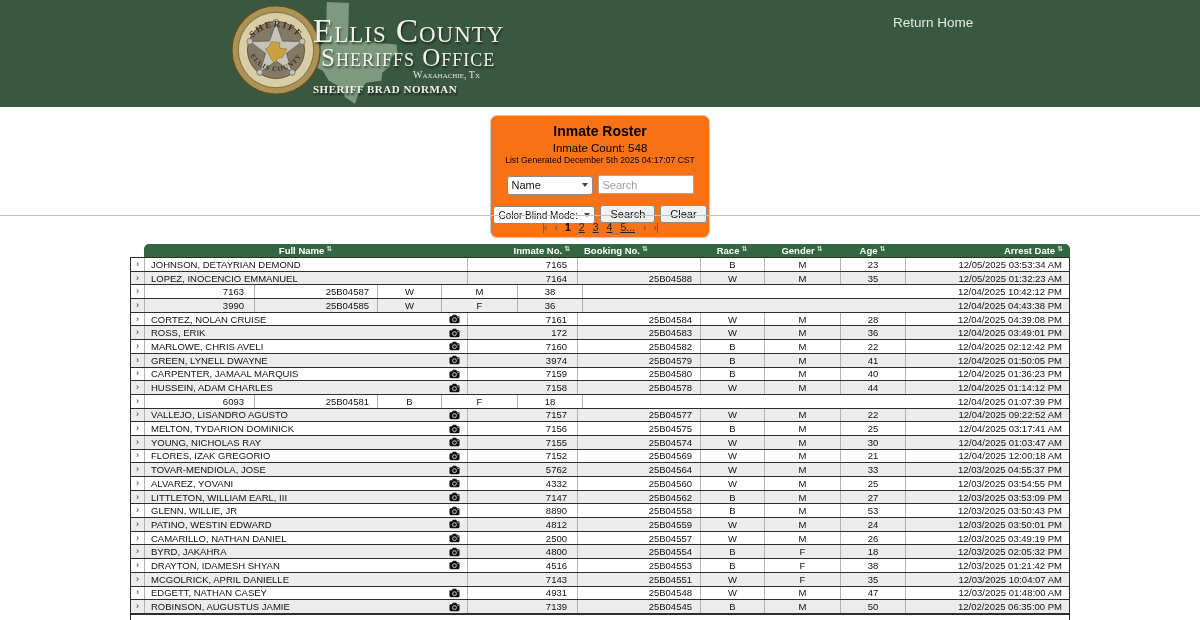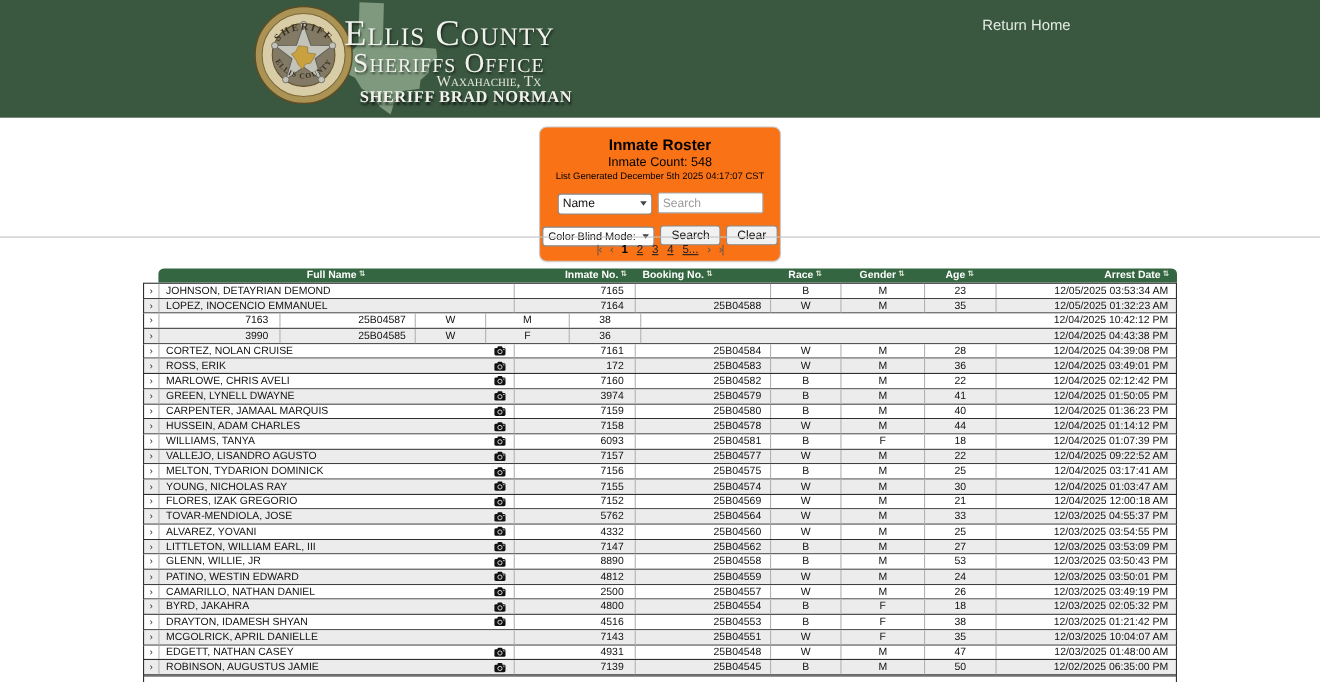--- a/index.html
+++ b/index.html
@@ -9,24 +9,24 @@
   
   .banner { position:absolute; left:0; top:0; width:1200px; height:107px; background:#3A5740; }
   .logo { position:absolute; left:228px; top:0; width:260px; height:107px; }
   .texas-bg { position:absolute; left:62px; top:0; width:116px; height:106px; }
   .badge { position:absolute; left:2px; top:4px; width:92px; height:92px; }
   .logo-text { position:absolute; left:85px; top:16px; width:185px; color:#f1f2ec; }
   .lt1 { font-family:"Liberation Serif", serif; font-variant:small-caps; font-size:33px;
          line-height:30px; letter-spacing:1px; text-shadow:1px 2px 2px rgba(0,0,0,.55); white-space:nowrap; }
   .lt2 { font-family:"Liberation Serif", serif; font-variant:small-caps; font-size:25px;
          line-height:24px; margin-left:8px; letter-spacing:1px; text-shadow:1px 2px 2px rgba(0,0,0,.55); white-space:nowrap; }
-  .lt3 { font-family:"Liberation Serif", serif; font-variant:small-caps; font-size:14px;
-         text-align:right; margin-right:6px; line-height:10px; color:#e4e7dd; white-space:nowrap; }
-  .lt4 { font-family:"Liberation Serif", serif; font-weight:bold; font-size:15px; line-height:18px;
-         margin-left:14px; letter-spacing:.5px; text-shadow:1px 2px 2px rgba(0,0,0,.65); white-space:nowrap; }
+  .lt3 { font-family:"Liberation Serif", serif; font-variant:small-caps; font-size:10px;
+         text-align:right; margin-right:18px; line-height:10px; color:#e4e7dd; white-space:nowrap; }
+  .lt4 { font-family:"Liberation Serif", serif; font-weight:bold; font-size:11px; line-height:18px;
+         letter-spacing:.5px; text-shadow:1px 2px 2px rgba(0,0,0,.65); white-space:nowrap; }
   .return-home { position:absolute; left:893px; top:15px; font-size:13.5px; color:#e3ece1;
          text-decoration:none; cursor:pointer; }
 
   
   .panel { position:absolute; left:50%; transform:translateX(-50%); top:115px; width:220px;
     background:#f97316; border:1px solid #c9c9c9; border-radius:7px; padding:7px 14px 13px;
     text-align:center; box-shadow:0 1px 2px rgba(0,0,0,.06); }
   .panel-title { font-size:14px; font-weight:bold; color:#000; }
   .panel-count { font-size:11.5px; margin-top:3px; }
   .panel-gen { font-size:8.6px; margin-top:1px; white-space:nowrap; }
@@ -379,31 +379,20 @@
     <div class="td c-race">W</div>
     <div class="td c-gender">M</div>
     <div class="td c-age">44</div>
     <div class="td c-arrest">12/04/2025 01:14:12 PM</div>
   </div>
 
   <div class="tr">
     <div class="td c-exp">
           <span class="chev">›</span>
         </div>
-    <div class="td c-name">
-      <span>WILLIAMS, TANYA</span>
-      <span class="cam">
-        <svg width="11" height="10" viewBox="0 0 12 10">
-          <rect x="0.5" y="2" width="11" height="7.5" rx="1.4" fill="#111"></rect>
-          <rect x="3.6" y="0.4" width="4.8" height="3" rx="1" fill="#111"></rect>
-          <circle cx="6" cy="5.7" r="2.1" fill="none" stroke="#e8e8e8" stroke-width="0.9"></circle>
-          <rect x="9.2" y="3" width="1.3" height="1" fill="#e8e8e8"></rect>
-        </svg>
-      </span>
-    </div>
     <div class="td c-inmate">6093</div>
     <div class="td c-booking">25B04581</div>
     <div class="td c-race">B</div>
     <div class="td c-gender">F</div>
     <div class="td c-age">18</div>
     <div class="td c-arrest">12/04/2025 01:07:39 PM</div>
   </div>
 
   <div class="tr alt">
     <div class="td c-exp">

